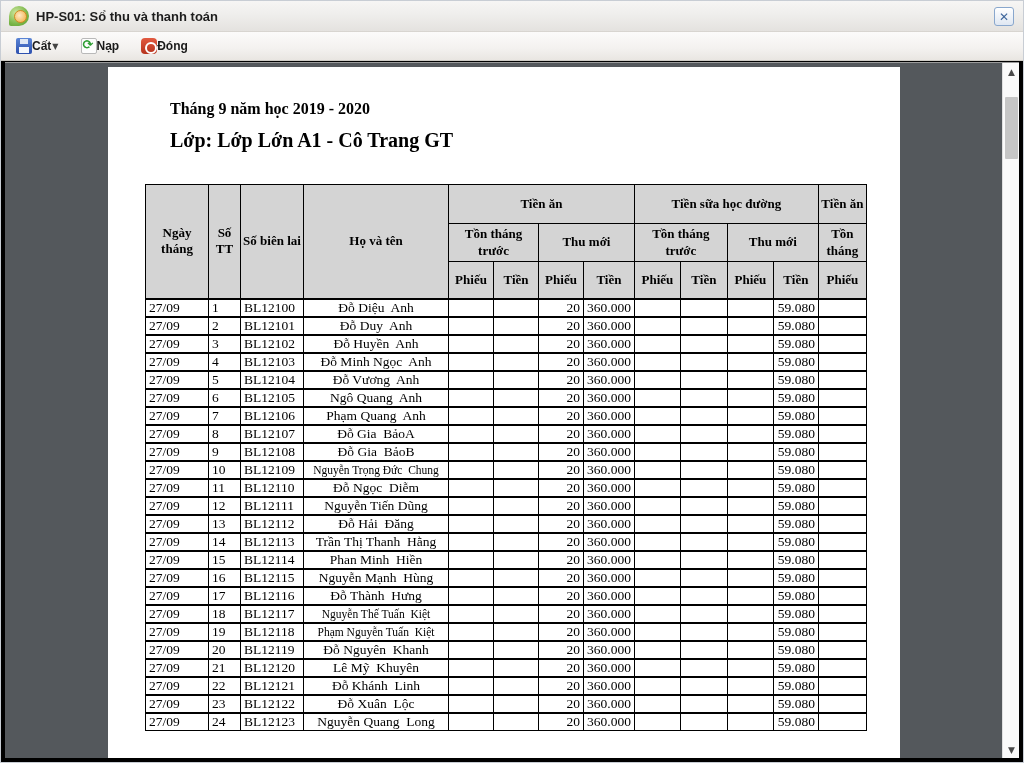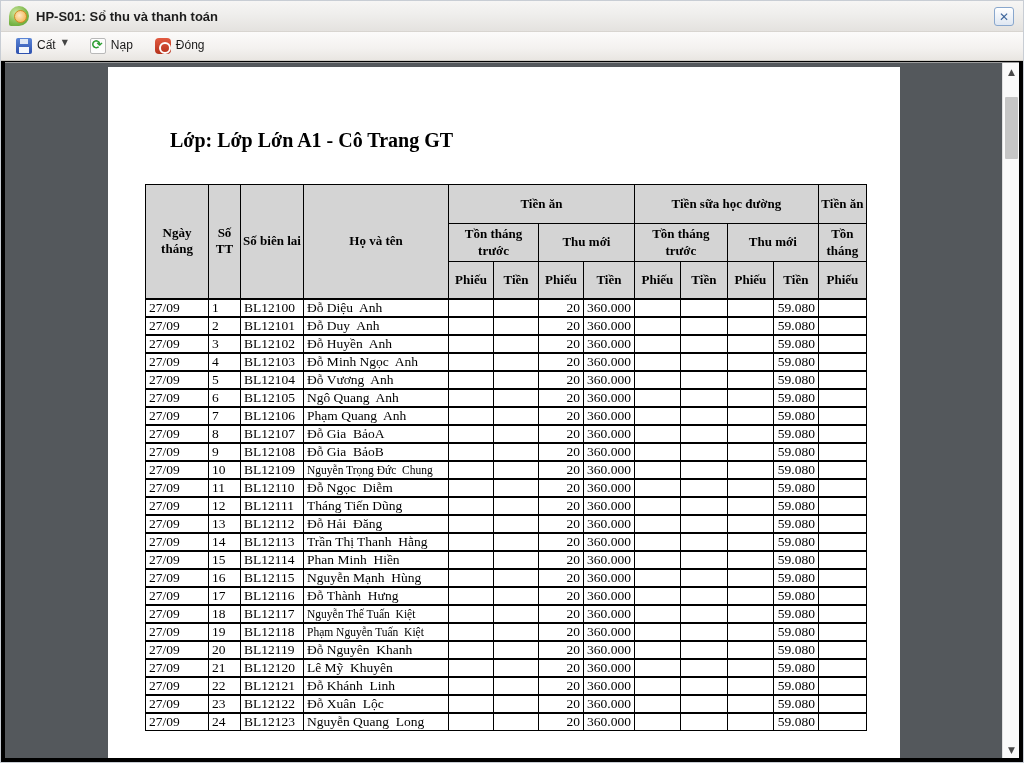--- a/index.html
+++ b/index.html
@@ -38,23 +38,23 @@
   }
 
   
   .toolbar {
     position:absolute; left:0; top:31px; right:0; height:29px;
     background:linear-gradient(#fcfbfa 0%, #f3f1ef 60%, #e9e6e2 100%);
     border-bottom:1px solid #cfccc6;
     display:flex; align-items:center; padding:0 6px; gap:4px;
   }
   .tb-btn {
-    display:flex; align-items:flex-start; gap:5px; padding:3px 8px;
+    display:flex; align-items:center; padding:3px 8px;
     border:1px solid transparent; border-radius:2px;
-    background:transparent; font-size:12px; color:#1a1a1a; cursor:default;
+    background:transparent; font-size:12px; color:#1a1a1a; cursor:default;font-weight:bold;
   }
   .icon16 { width:16px; height:16px; position:relative; display:inline-block; }
   
   .icon-floppy { background:linear-gradient(#5b85d6,#2c4fae); border-radius:2px; }
   .icon-floppy::before { content:""; position:absolute; left:4px; top:1px; width:8px; height:5px; background:#dfe8f5; }
   .icon-floppy::after  { content:""; position:absolute; left:3px; bottom:1px; width:10px; height:6px; background:#f4f7fb; }
   
   .icon-refresh { background:#fdfdfd; border:1px solid #b9b9b9; border-radius:2px; }
   .icon-refresh::before {
     content:"⟳"; position:absolute; left:1px; top:-2px; font-size:13px; font-weight:bold; color:#2e9e33;
@@ -89,21 +89,21 @@
   }
   table.rpt th, table.rpt td { border:1px solid #000; overflow:hidden; }
   table.rpt thead th {
     background:#d4d4d4; font-weight:bold; font-size:13px;
     text-align:center; vertical-align:middle; line-height:1.25; padding:1px 2px;
   }
   tr.h1 { height:39px; } tr.h2 { height:38px; } tr.h3 { height:37px; }
   table.rpt tbody td { border-top:2px solid #000; height:17.4px; font-size:13.5px; padding:0 3px; }
   td.c0, td.c1 { text-align:left; }
   td.c2 { text-align:left; padding-left:5px; }
-  td.c3 { text-align:left; padding-left:5px; white-space:pre; font-size:13px; }
+  td.c3 { text-align:center; padding-left:5px; white-space:pre; font-size:13px; }
   td.c3.shrink { font-size:11.5px; }
   td.c4,td.c5,td.c6,td.c7,td.c8,td.c9,td.c10,td.c11,td.c12 { text-align:right; padding-right:6px; }
   td.c7 { font-size:9.5px; padding-right:9px; }
 
   
   .vscroll {
     position:absolute; right:0; top:0; bottom:0; width:17px;
     background:#fafafa; border-left:1px solid #e0e0e0;
   }
   .vs-btn {
@@ -139,20 +139,21 @@
       <span>Nạp</span>
     </button>
     <button class="tb-btn">
       <span class="icon16 icon-stop"></span>
       <span>Đóng</span>
     </button>
   </div>
 
   <div class="preview">
     <div class="page">
+      <div class="rpt-line1">Tháng 9 năm học 2019 - 2020</div>
       <div class="rpt-line2">Lớp: Lớp Lớn A1 - Cô Trang GT</div>
 
       <table class="rpt">
         <colgroup>
           <col style="width:63px">
             <col style="width:32px">
             <col style="width:63px">
             <col style="width:145px">
           <col style="width:45px">
             <col style="width:45px">
@@ -356,21 +357,21 @@
               <td class="c8"></td>
               <td class="c9"></td>
               <td class="c10"></td>
               <td class="c11">59.080</td>
               <td class="c12"></td>
             </tr>
             <tr>
               <td class="c0">27/09</td>
               <td class="c1">12</td>
               <td class="c2">BL12111</td>
-              <td class="c3">Tháng Tiến Dũng</td>
+              <td class="c3">Nguyễn Tiến Dũng</td>
               <td class="c4"></td>
               <td class="c5"></td>
               <td class="c6">20</td>
               <td class="c7">360.000</td>
               <td class="c8"></td>
               <td class="c9"></td>
               <td class="c10"></td>
               <td class="c11">59.080</td>
               <td class="c12"></td>
             </tr>

